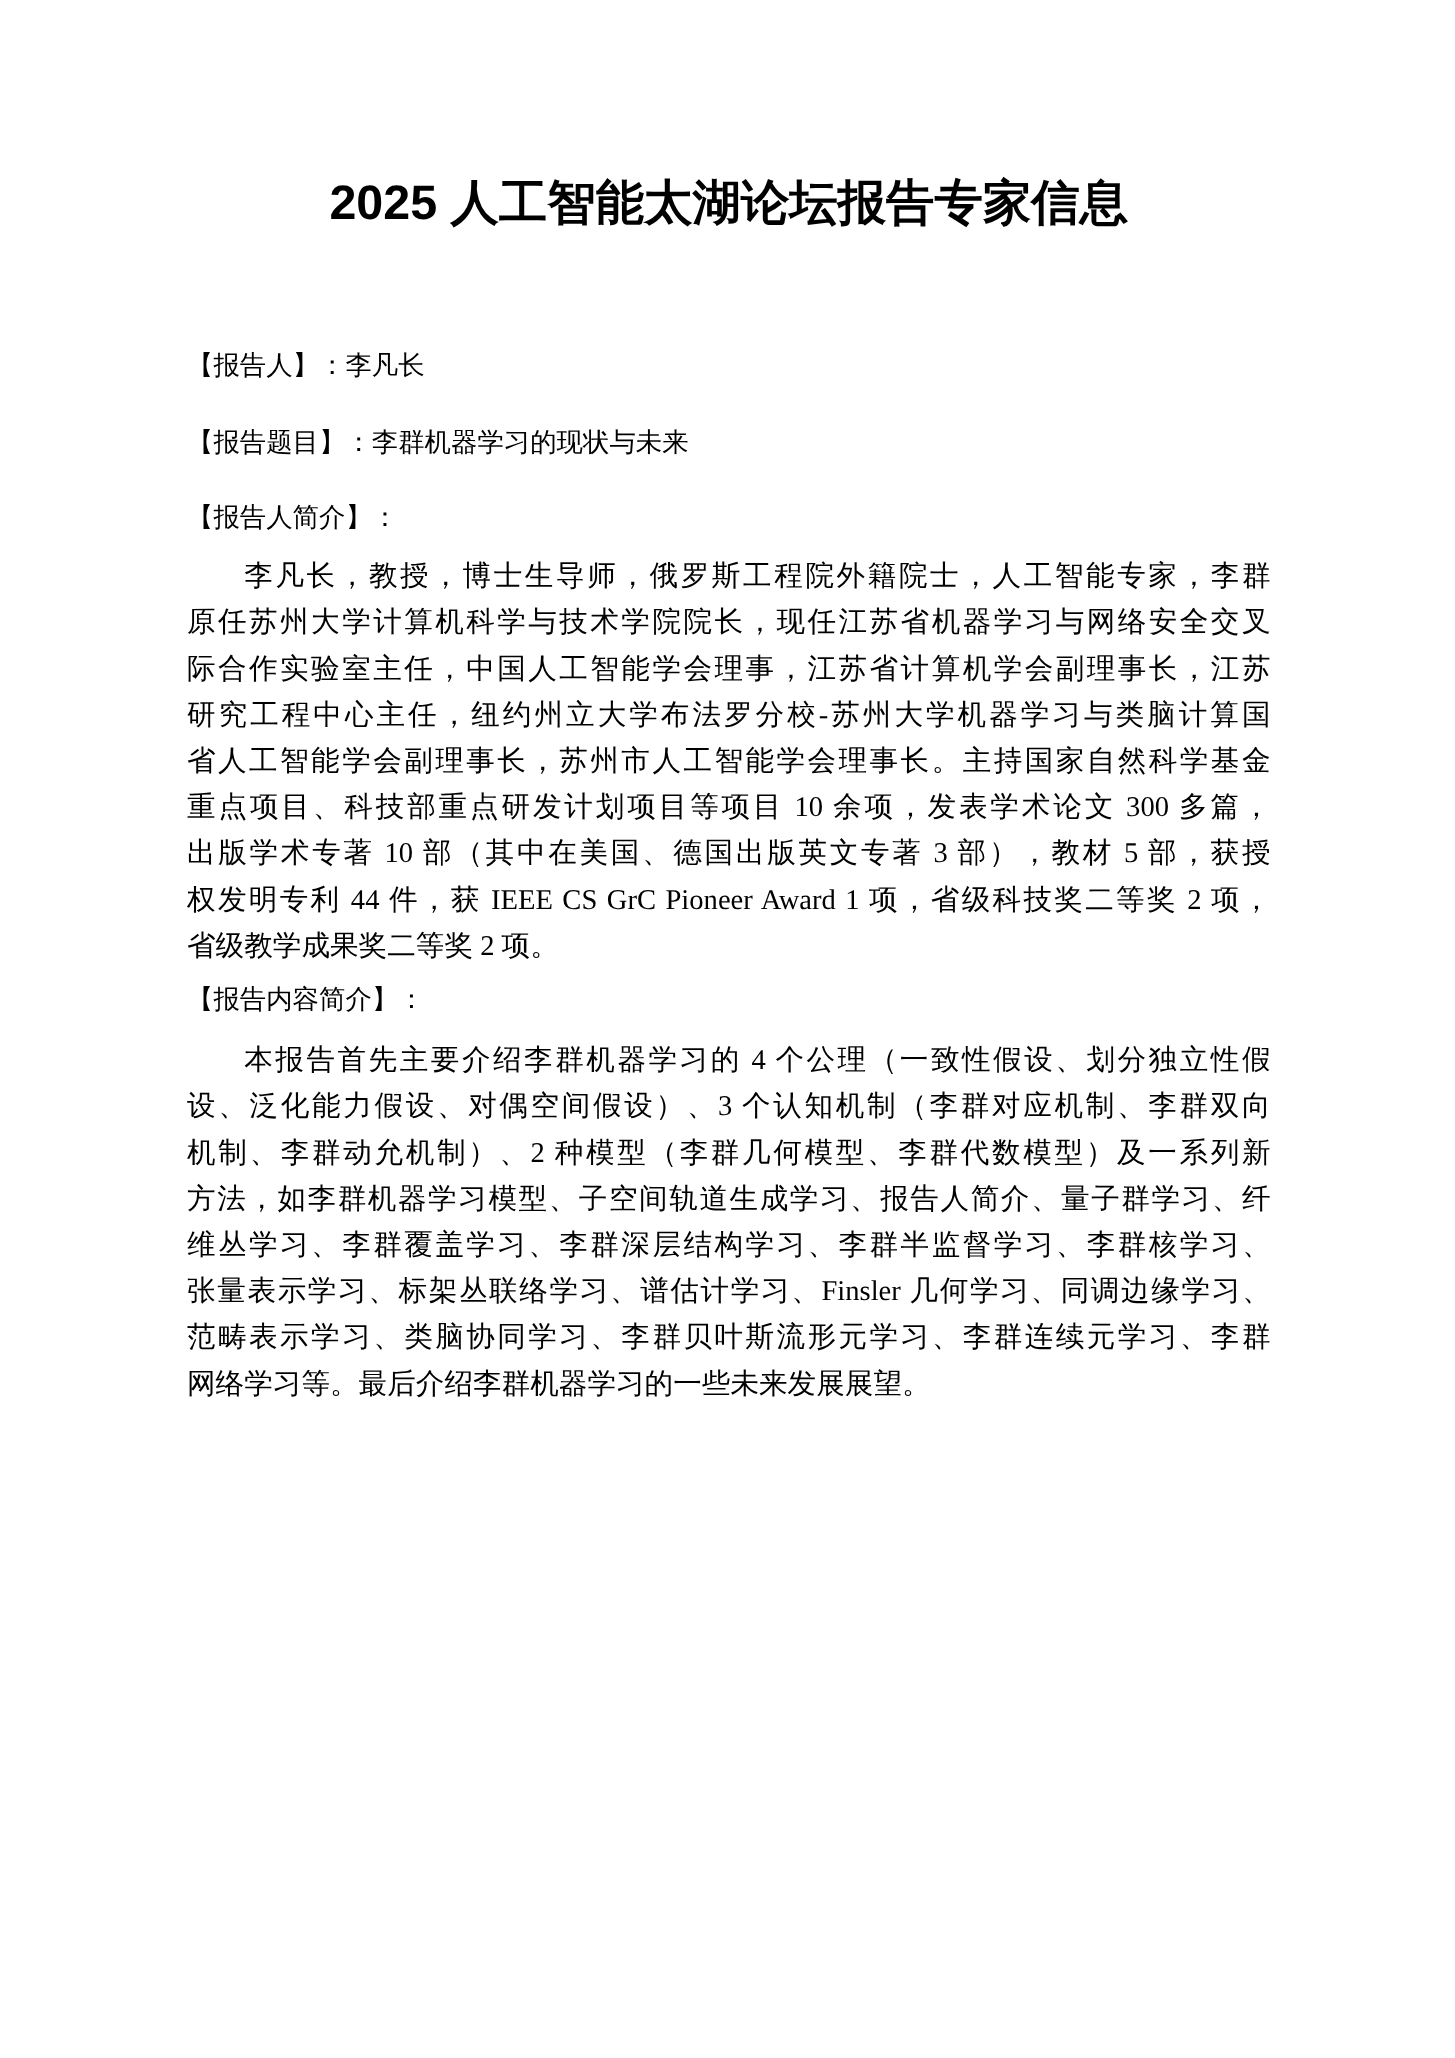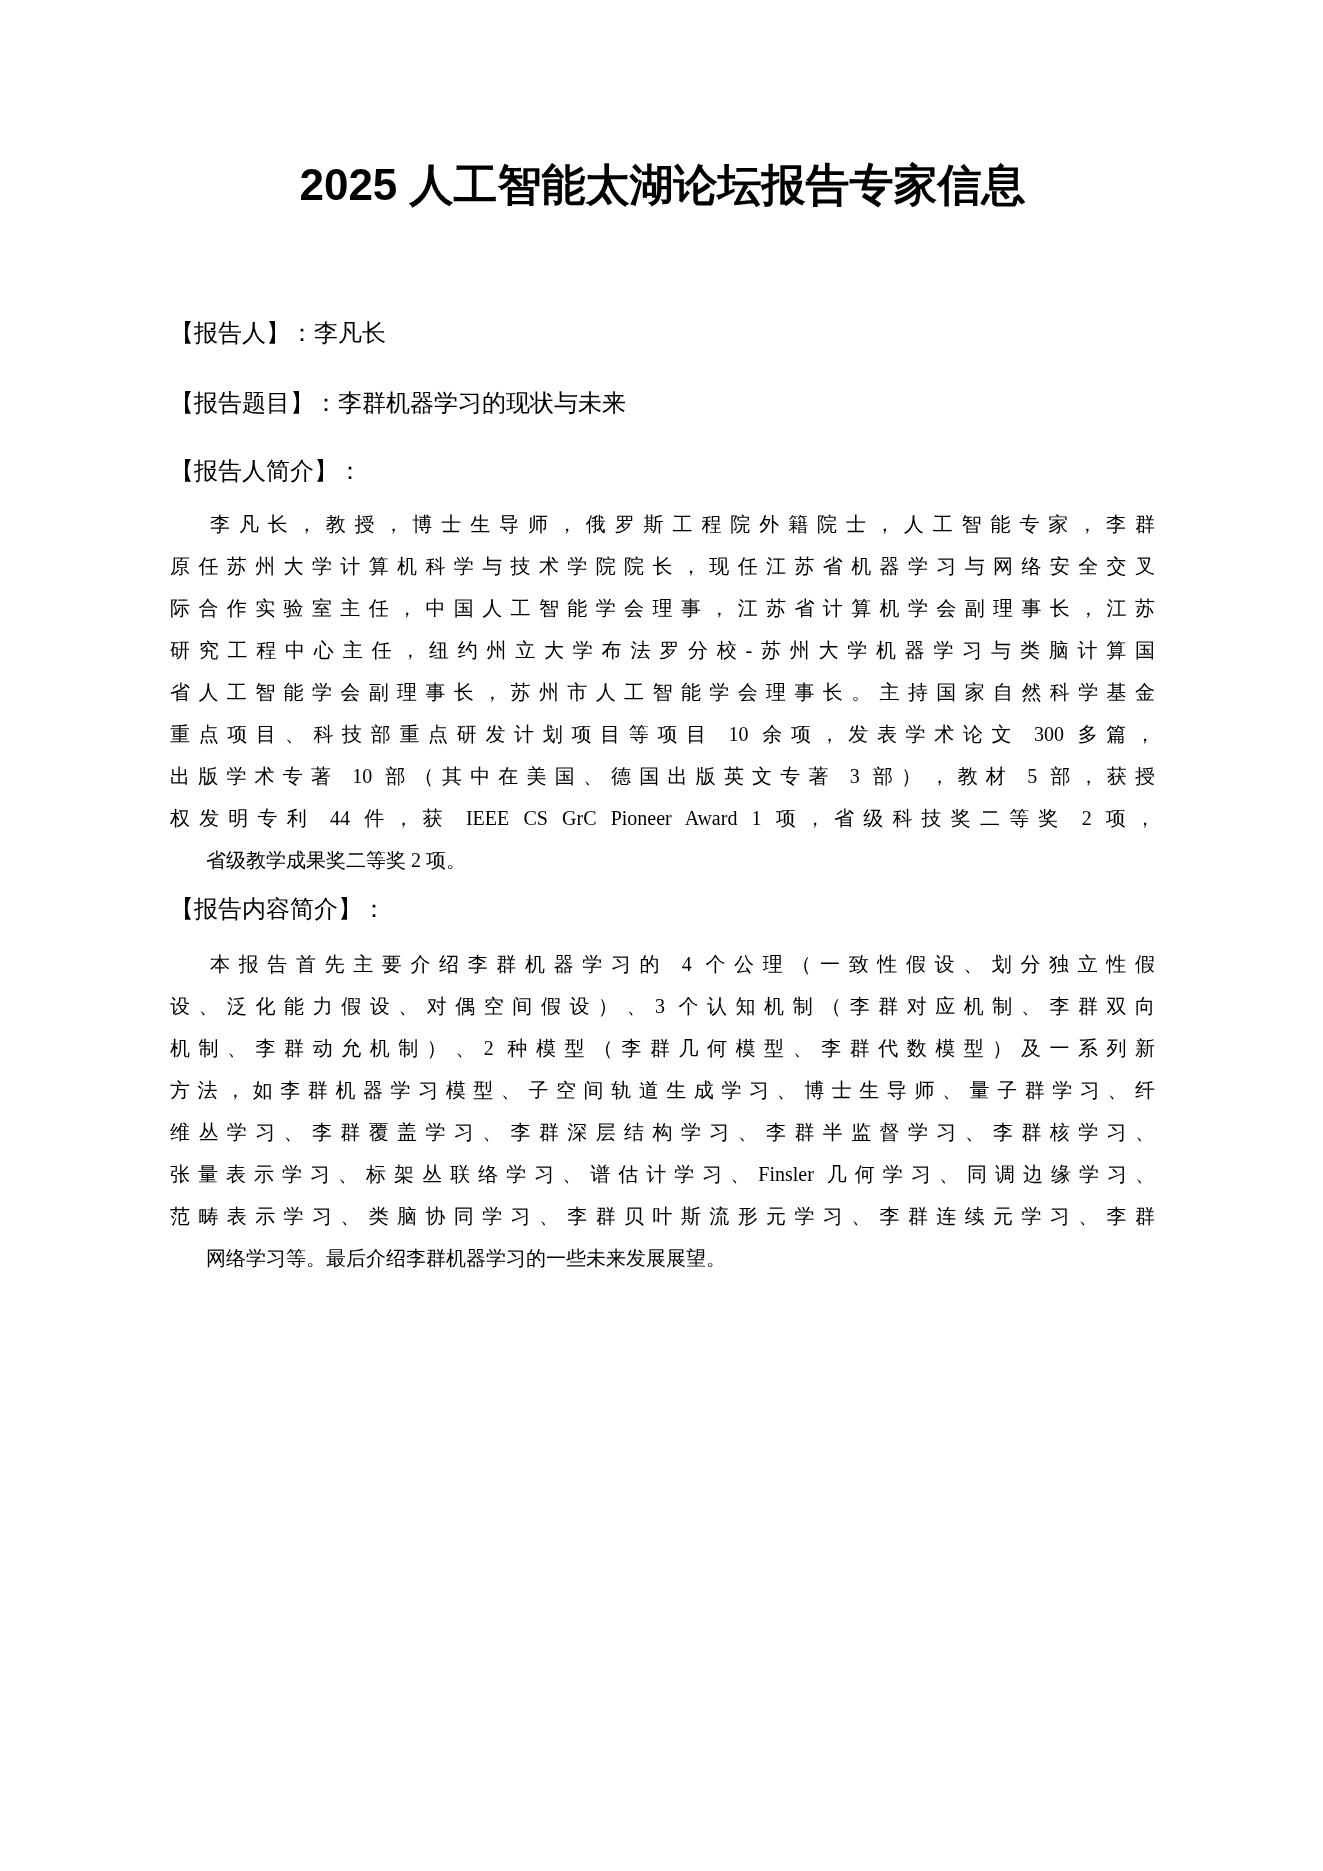--- a/index.html
+++ b/index.html
@@ -32,27 +32,27 @@
     line-height: 40px;
     text-align: left;
   }
   .speaker-line { margin-top: 100px; }
   .topic-line   { margin-top: 30px; }
   .bio-label    { margin-top: 28px; }
   .content-label{ margin-top: 8px; }
   .para { margin-top: 12px; }
   .para.content-para { margin-top: 14px; }
   .line {
-    font-size: 20px;
+    font-size: 26px;
     line-height: 42px;
     text-align: justify;
     text-align-last: justify;
     overflow: hidden;
   }
-  .line.last { text-align-last: left; margin-left: 36px; }
+  .line.last { text-align-last: left; }
   .indent { text-indent: 2em; }
   .field-label { white-space: nowrap; }
 </style>
 </head>
 <body>
 
 <div class="page">
   <div class="content">
 
     <div class="doc-title">2025 人工智能太湖论坛报告专家信息</div>
@@ -78,21 +78,21 @@
       <div class="line">权发明专利 44 件，获 IEEE CS GrC Pioneer Award 1 项，省级科技奖二等奖 2 项，</div>
       <div class="line last">省级教学成果奖二等奖 2 项。</div>
     </div>
 
     <div class="field-line content-label">【报告内容简介】：</div>
 
     <div class="para content-para">
       <div class="line indent">本报告首先主要介绍李群机器学习的 4 个公理（一致性假设、划分独立性假</div>
       <div class="line">设、泛化能力假设、对偶空间假设）、3 个认知机制（李群对应机制、李群双向</div>
       <div class="line">机制、李群动允机制）、2 种模型（李群几何模型、李群代数模型）及一系列新</div>
-      <div class="line">方法，如李群机器学习模型、子空间轨道生成学习、博士生导师、量子群学习、纤</div>
+      <div class="line">方法，如李群机器学习模型、子空间轨道生成学习、报告人简介、量子群学习、纤</div>
       <div class="line">维丛学习、李群覆盖学习、李群深层结构学习、李群半监督学习、李群核学习、</div>
       <div class="line">张量表示学习、标架丛联络学习、谱估计学习、Finsler 几何学习、同调边缘学习、</div>
       <div class="line">范畴表示学习、类脑协同学习、李群贝叶斯流形元学习、李群连续元学习、李群</div>
       <div class="line last">网络学习等。最后介绍李群机器学习的一些未来发展展望。</div>
     </div>
 
   </div>
 </div>
 
 </body></html>

